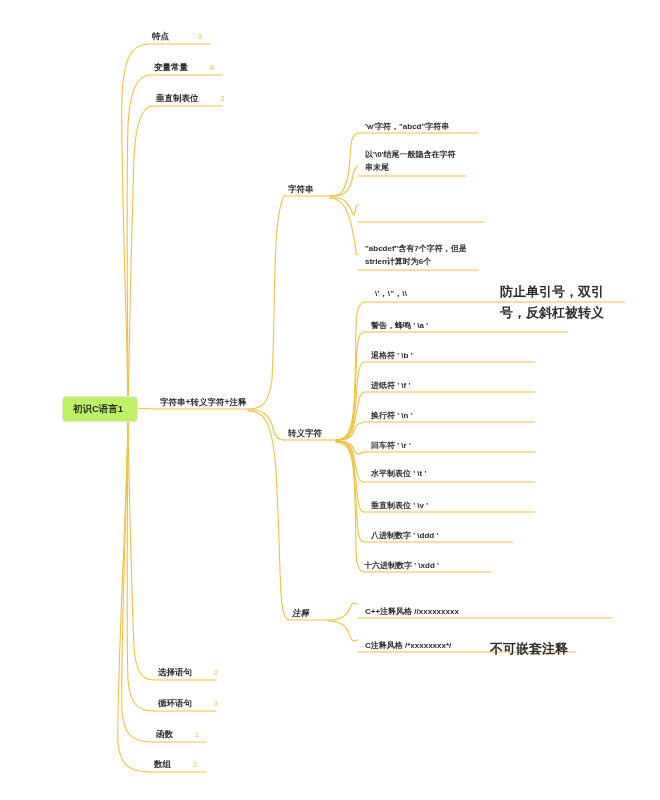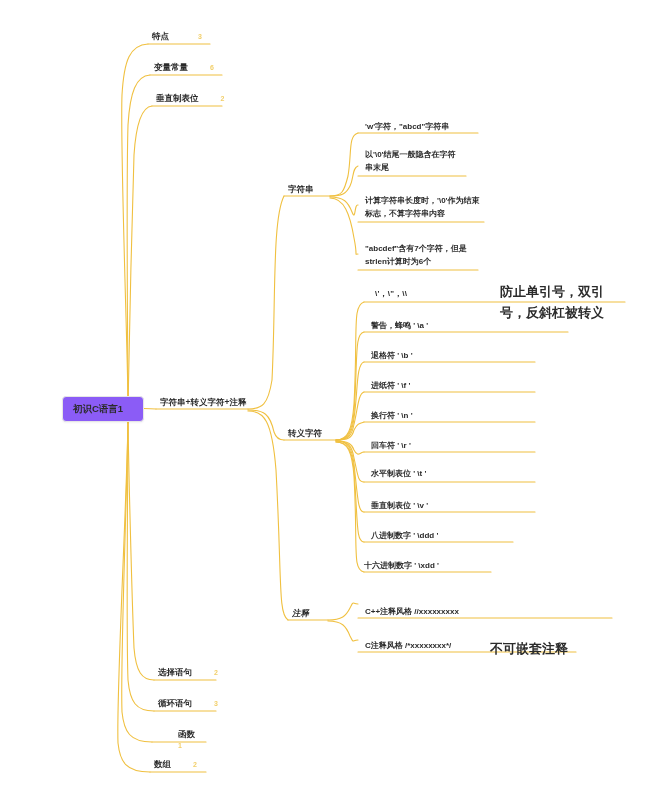--- a/index.html
+++ b/index.html
@@ -30,24 +30,24 @@
     pointer-events: none;
   }
   .node {
     position: absolute;
     box-sizing: border-box;
     white-space: nowrap;
     line-height: 1.5;
   }
   
   .root {
-    background: #8b5cf6;
+    background: #bef264;
     border: 1px solid #e6e6e6;
     border-radius: 4px;
-    padding: 5px 20px 5px 10px;
+    padding: 5px 14px 5px 10px;
     font-size: 9.5px;
     font-weight: bold;
     color: #2b2b2b;
     box-shadow: 0 1px 2px rgba(0,0,0,0.05);
   }
   
   .topic {
     font-size: 8.5px;
     font-weight: bold;
     color: #2b2b2b;
@@ -181,21 +181,21 @@
   <div class="node topic" style="left:156px; top:664px;">
     <span class="txt">选择语句</span>
     <span class="badge" style="color: rgb(242, 207, 106);">2</span>
   </div>
 
   <div class="node topic" style="left:156px; top:695px;">
     <span class="txt">循环语句</span>
     <span class="badge" style="color: rgb(242, 207, 106);">3</span>
   </div>
 
-  <div class="node topic" style="left:154px; top:726px;flex-direction:column;">
+  <div class="node topic" style="left:154px; top:726px;">
     <span class="txt">函数</span>
     <span class="badge" style="color: rgb(242, 207, 106);">1</span>
   </div>
 
   <div class="node topic" style="left:152px; top:756px;">
     <span class="txt">数组</span>
     <span class="badge" style="color: rgb(242, 207, 106);">2</span>
   </div>
 
   <div class="node topic" style="left:158px; top:394px;">
@@ -207,23 +207,20 @@
   </div>
 
   <div class="node leaf nowrap" style="left:362px; top:118px; width:118px;">
     <span>'w'字符，"abcd"字符串</span>
   </div>
 
   <div class="node leaf" style="left:362px; top:146px; width:104px;">
     <span>以'\0'结尾一般隐含在字符串末尾</span>
   </div>
 
-  <div class="node leaf" style="left:362px; top:192px; width:124px;">
-    <span>计算字符串长度时，'\0'作为结束标志，不算字符串内容</span>
-  </div>
 
   <div class="node leaf" style="left:362px; top:240px; width:120px;">
     <span>"abcdef"含有7个字符，但是strlen计算时为6个</span>
   </div>
 
   <div class="node topic" style="left:286px; top:425px;">
     <span class="txt">转义字符</span>
   </div>
 
   <div class="node leaf nowrap mono-ish" style="left:372px; top:285px;">

